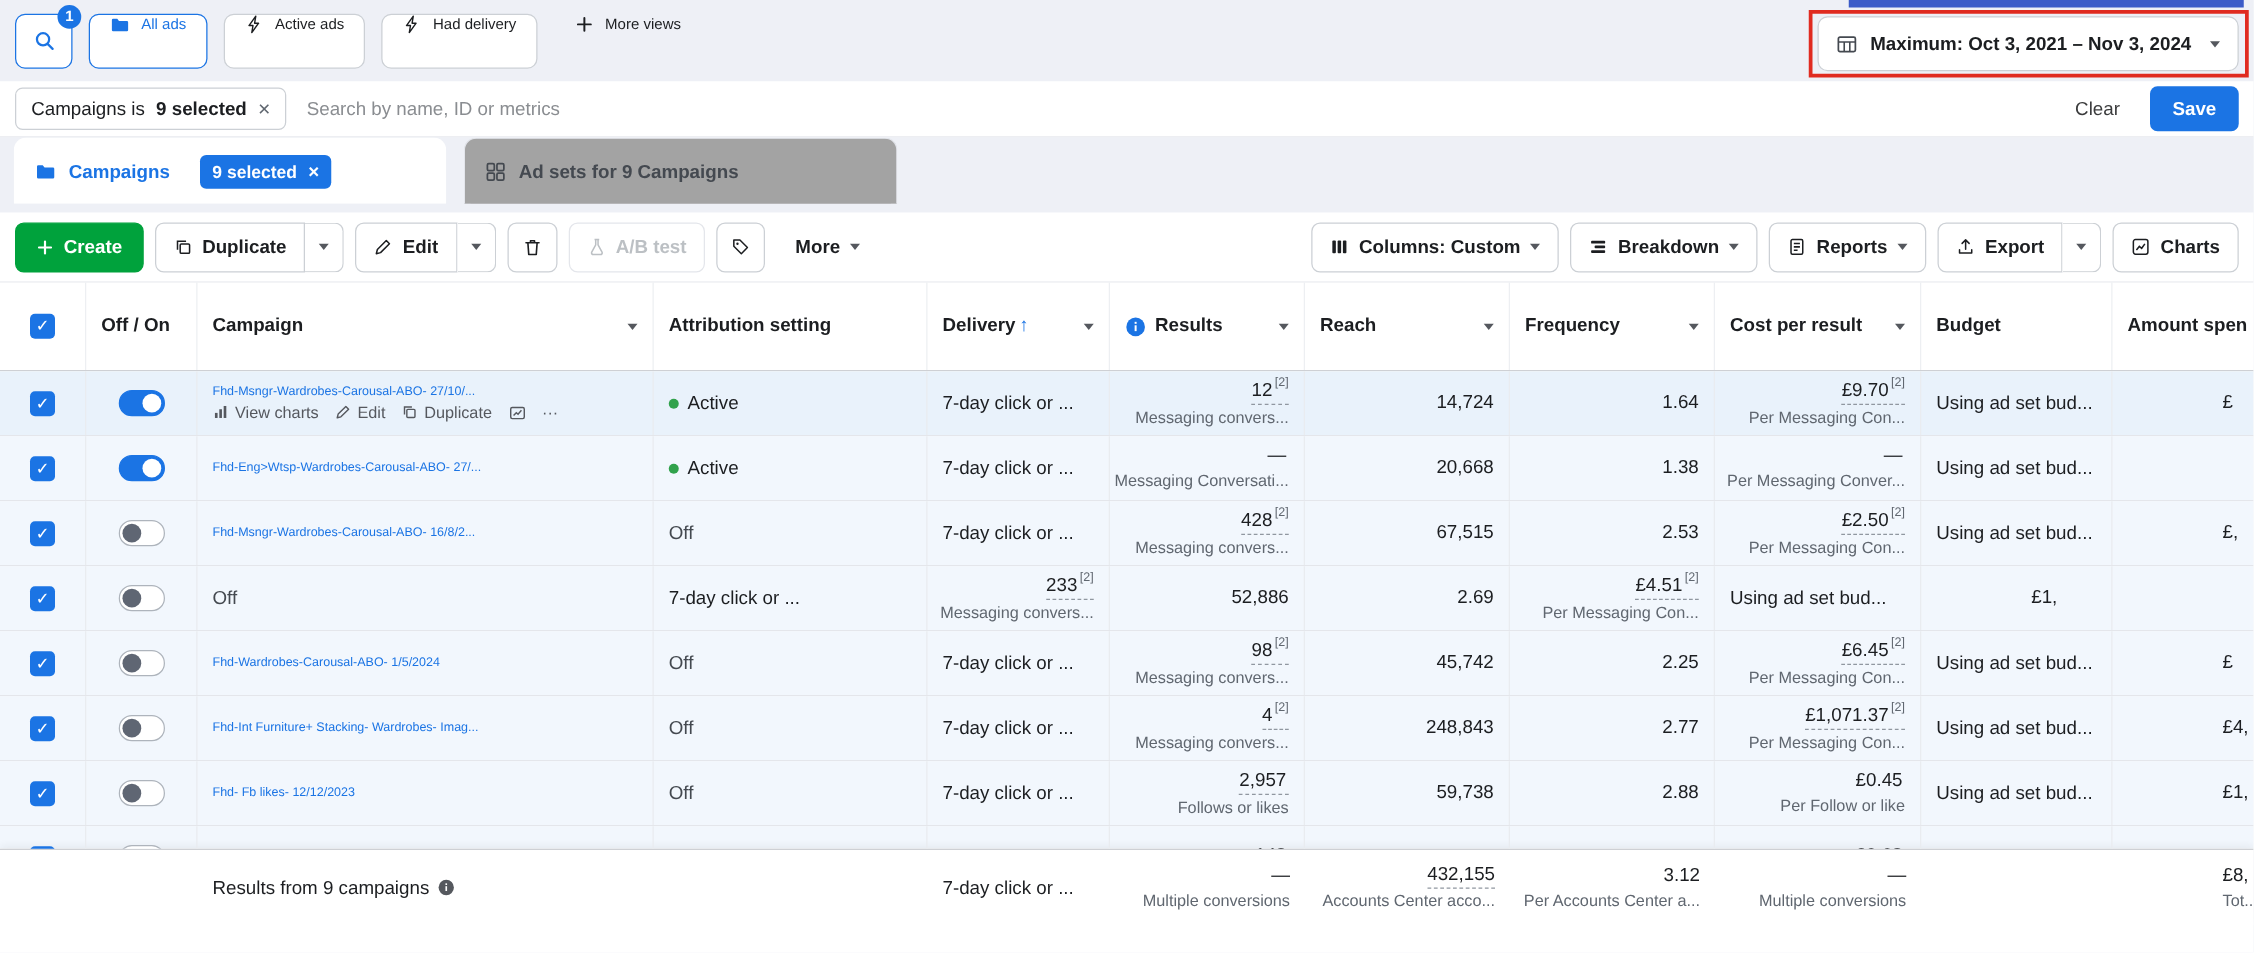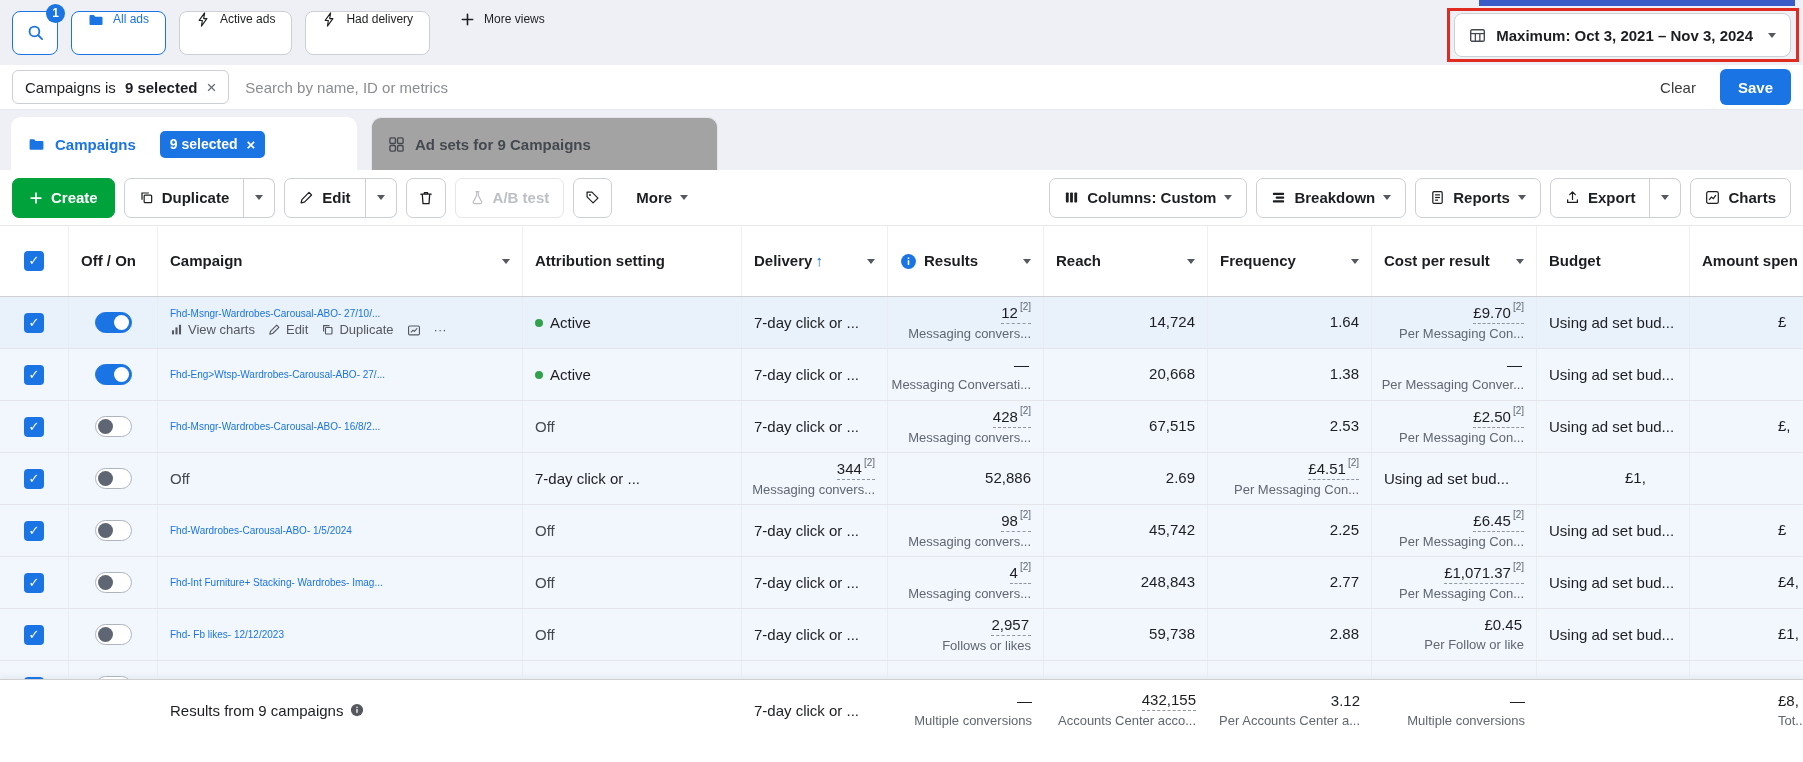--- a/index.html
+++ b/index.html
@@ -25,21 +25,21 @@
   .filterbar{position:absolute;top:65px;left:0;width:100%;height:45px;background:#fff;display:flex;align-items:center;padding:0 12px;gap:16px;border-bottom:1px solid #e7e9ee}
   .chip{display:flex;align-items:center;gap:9px;height:34px;padding:0 12px;border:1px solid #ccd0d5;border-radius:6px;background:#fff;font-size:15px;cursor:pointer;white-space:nowrap}
   .chip b{font-weight:700}
   .chip-x{color:#606770;font-size:17px;line-height:1;cursor:pointer}
   .filter-search{flex:1;border:none;outline:none;font-size:15px;color:#1c1e21;background:transparent;font-family:inherit}
   .filter-search::placeholder{color:#8a8d91}
   .clear-link{color:#3a3b3c;font-size:15px;margin-right:8px;cursor:pointer}
   .save-btn{height:36px;padding:0 18px;background:#1b74e4;color:#fff;border:none;border-radius:6px;font-size:15px;font-weight:600;cursor:pointer}
 
   
-  .tabsbar{position:absolute;top:110px;left:0;width:100%;height:60px;background:#eef0f6;display:flex;align-items:flex-end;padding-left:11px;gap:14px}
+  .tabsbar{position:absolute;top:110px;left:0;width:100%;height:60px;background:#eef0f6;display:flex;padding-left:11px;gap:14px}
   .tab{height:53px;display:flex;align-items:center;gap:10px;padding:0 16px;background:#a3a3a3;border:1px solid #e3e5eb;border-bottom:none;border-radius:10px 10px 0 0;font-size:15px;font-weight:600;color:#444950;cursor:pointer}
   .tab.active{background:#fff;border-color:transparent;color:#1b74e4}
   .tab.t1{min-width:346px}.tab.t2{min-width:347px}.tab.t3{min-width:322px}
   .tab-badge{display:flex;align-items:center;gap:9px;background:#1b74e4;color:#fff;border-radius:5px;height:27px;padding:0 10px;font-size:14px;font-weight:600;margin-left:14px}
   .tab-badge .x{font-size:15px;cursor:pointer}
 
   
   .toolbar{position:absolute;top:170px;left:0;width:100%;height:55px;background:#fff;display:flex;align-items:center;padding:0 12px;gap:9px}
   .tb{height:40px;display:flex;align-items:center;gap:8px;padding:0 14px;background:#fff;border:1px solid #ccd0d5;border-radius:7px;font-size:15px;font-weight:600;color:#1c1e21;cursor:pointer;white-space:nowrap}
   .tb.create{background:#00a23c;border-color:#00a23c;color:#fff;padding:0 16px}
@@ -599,21 +599,21 @@
     </div>
     <div class="td">
 
       <span class="delivery-status">Off</span>
     </div>
     <div class="td">
             <span>7-day click or ...</span>
           </div>
     <div class="td num">
       <span class="val u">
-              <span>344</span>
+              <span>233</span>
               <span class="ref">[2]</span>
             </span>
       <span class="sub">Messaging convers...</span>
     </div>
     <div class="td num">
             <span class="val">52,886</span>
           </div>
     <div class="td num">
             <span class="val">2.69</span>
           </div>

